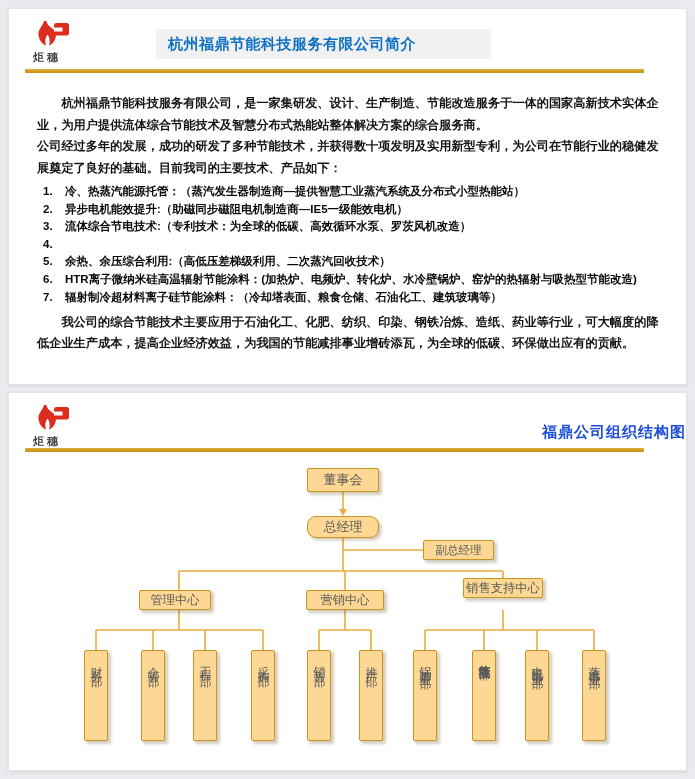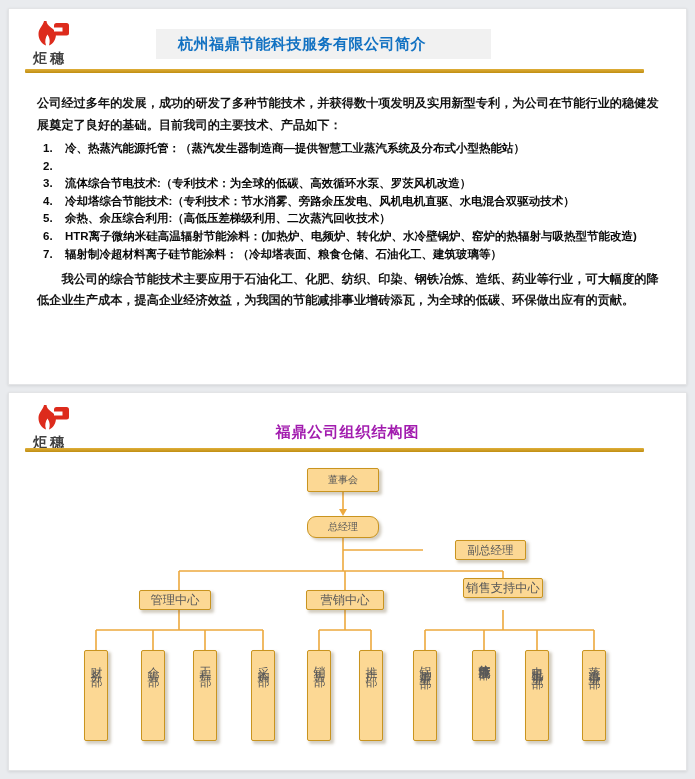--- a/index.html
+++ b/index.html
@@ -13,30 +13,30 @@
   .card{
     position:absolute;left:8px;width:679px;background:#ffffff;
     border:1px solid #e3e4e6;box-shadow:0 1px 3px rgba(0,0,0,.10);
     box-sizing:border-box;
   }
   #card1{top:8px;height:377px;}
   #card2{top:392px;height:379px;}
 
   
   .logo{position:absolute;left:24px;top:11px;width:50px;text-align:left;}
-  .logo .brand{display:block;font-size:14px;font-weight:700;color:#3f3f3f;letter-spacing:3px;margin-top:-2px;}
+  .logo .brand{display:block;font-size:11px;font-weight:700;color:#3f3f3f;letter-spacing:3px;margin-top:-2px;}
   .titlebox{
     position:absolute;left:147px;top:20px;width:335px;height:30px;
-    background:#f1f1f1;display:flex;align-items:center;padding-left:22px;
+    background:#f1f1f1;display:flex;align-items:center;padding-left:12px;
     box-sizing:border-box;
   }
   .doc-title{font-size:15px;font-weight:700;color:#1171c2;letter-spacing:.5px;}
   .center-title{
-    position:absolute;left:0;top:30px;width:100%;text-align:center;
-    font-size:15px;font-weight:700;color:#a21caf;letter-spacing:1px;
+    position:absolute;left:0;top:30px;width:100%;text-align:right;
+    font-size:15px;font-weight:700;color:#1d4ed8;letter-spacing:1px;
   }
   .gold-rule{
     position:absolute;left:16px;width:619px;height:4px;
     background:linear-gradient(180deg,#dfae39 0%,#c08e12 100%);
     border-radius:1px;
   }
   #card1 .gold-rule{top:60px;}
   #card2 .gold-rule{top:55px;}
 
   
@@ -53,21 +53,21 @@
 
   
   .chart{position:absolute;left:0;top:0;width:679px;height:379px;}
   .chart svg{position:absolute;left:0;top:0;}
   .obox{
     position:absolute;background:#fcd894;border:1.5px solid #c9941f;border-radius:2px;
     box-shadow:2.5px 2.5px 3px rgba(110,90,50,.30);
     display:flex;align-items:center;justify-content:center;
     color:#595959;box-sizing:border-box;font-weight:400;
   }
-  .lvl1{font-size:10px;}
+  .lvl1{font-size:13px;}
   .lvl2{font-size:12.3px;}
   .vbox{
     writing-mode:vertical-rl;text-orientation:upright;
     justify-content:flex-start;align-items:center;
     padding-top:6px;font-size:12px;letter-spacing:4px;
   }
   .vbox.chars5{letter-spacing:2.5px;}
   .vbox.chars7{letter-spacing:.5px;padding-top:4px;}
 </style>
 </head>
@@ -84,36 +84,37 @@
     <span class="brand">炬穗</span>
   </div>
 
   <div class="titlebox">
     <span class="doc-title">杭州福鼎节能科技服务有限公司简介</span>
   </div>
 
   <div class="gold-rule"></div>
 
   <div class="body1">
+    <p class="indent">杭州福鼎节能科技服务有限公司，是一家集研发、设计、生产制造、节能改造服务于一体的国家高新技术实体企业，为用户提供流体综合节能技术及智慧分布式热能站整体解决方案的综合服务商。</p>
     <p>公司经过多年的发展，成功的研发了多种节能技术，并获得数十项发明及实用新型专利，为公司在节能行业的稳健发展奠定了良好的基础。目前我司的主要技术、产品如下：</p>
     <ol class="tech">
       <li>
           <span class="num">1.</span>
           <span>冷、热蒸汽能源托管：（蒸汽发生器制造商—提供智慧工业蒸汽系统及分布式小型热能站）</span>
         </li>
       <li>
           <span class="num">2.</span>
+          <span>异步电机能效提升:（助磁同步磁阻电机制造商—IE5一级能效电机）</span>
         </li>
       <li>
           <span class="num">3.</span>
           <span>流体综合节电技术:（专利技术：为全球的低碳、高效循环水泵、罗茨风机改造）</span>
         </li>
       <li>
           <span class="num">4.</span>
-          <span>冷却塔综合节能技术:（专利技术：节水消雾、旁路余压发电、风机电机直驱、水电混合双驱动技术）</span>
         </li>
       <li>
           <span class="num">5.</span>
           <span>余热、余压综合利用:（高低压差梯级利用、二次蒸汽回收技术）</span>
         </li>
       <li>
           <span class="num">6.</span>
           <span>HTR离子微纳米硅高温辐射节能涂料：(加热炉、电频炉、转化炉、水冷壁锅炉、窑炉的热辐射与吸热型节能改造)</span>
         </li>
       <li>
@@ -150,21 +151,21 @@
         <path d="M170 217 L170 237 M336 217 L336 237 M494 217 L494 237"></path>
         <path d="M87 237 L254 237 M87 237 L87 257 M144 237 L144 257 M196 237 L196 257 M254 237 L254 257"></path>
         <path d="M310 237 L362 237 M310 237 L310 257 M362 237 L362 257"></path>
         <path d="M416 237 L585 237 M416 237 L416 257 M475 237 L475 257 M528 237 L528 257 M585 237 L585 257"></path>
       </g>
       <polygon points="330,116 338,116 334,123" fill="#eda93e"></polygon>
     </svg>
 
     <div class="obox lvl1" style="left:298px;top:75px;width:72px;height:24px;">董事会</div>
     <div class="obox lvl1" style="left:298px;top:123px;width:72px;height:22px;border-radius:9px;">总经理</div>
-    <div class="obox" style="left:414px;top:147px;width:71px;height:20px;font-size:11.5px;margin-left:32px;">副总经理</div>
+    <div class="obox" style="left:414px;top:147px;width:71px;height:20px;font-size:11.5px;">副总经理</div>
 
     <div class="obox lvl2" style="left:130px;top:197px;width:72px;height:20px;">管理中心</div>
     <div class="obox lvl2" style="left:297px;top:197px;width:78px;height:20px;">营销中心</div>
     <div class="obox lvl2" style="left:454px;top:185px;width:80px;height:20px;">销售支持中心</div>
 
     <div class="obox vbox" style="left:75px;top:257px;width:24px;height:91px;">财务部</div>
     <div class="obox vbox" style="left:132px;top:257px;width:24px;height:91px;">企管部</div>
     <div class="obox vbox" style="left:184px;top:257px;width:24px;height:91px;">工程部</div>
     <div class="obox vbox" style="left:242px;top:257px;width:24px;height:91px;">采购部</div>
     <div class="obox vbox" style="left:298px;top:257px;width:24px;height:91px;">销售部</div>

